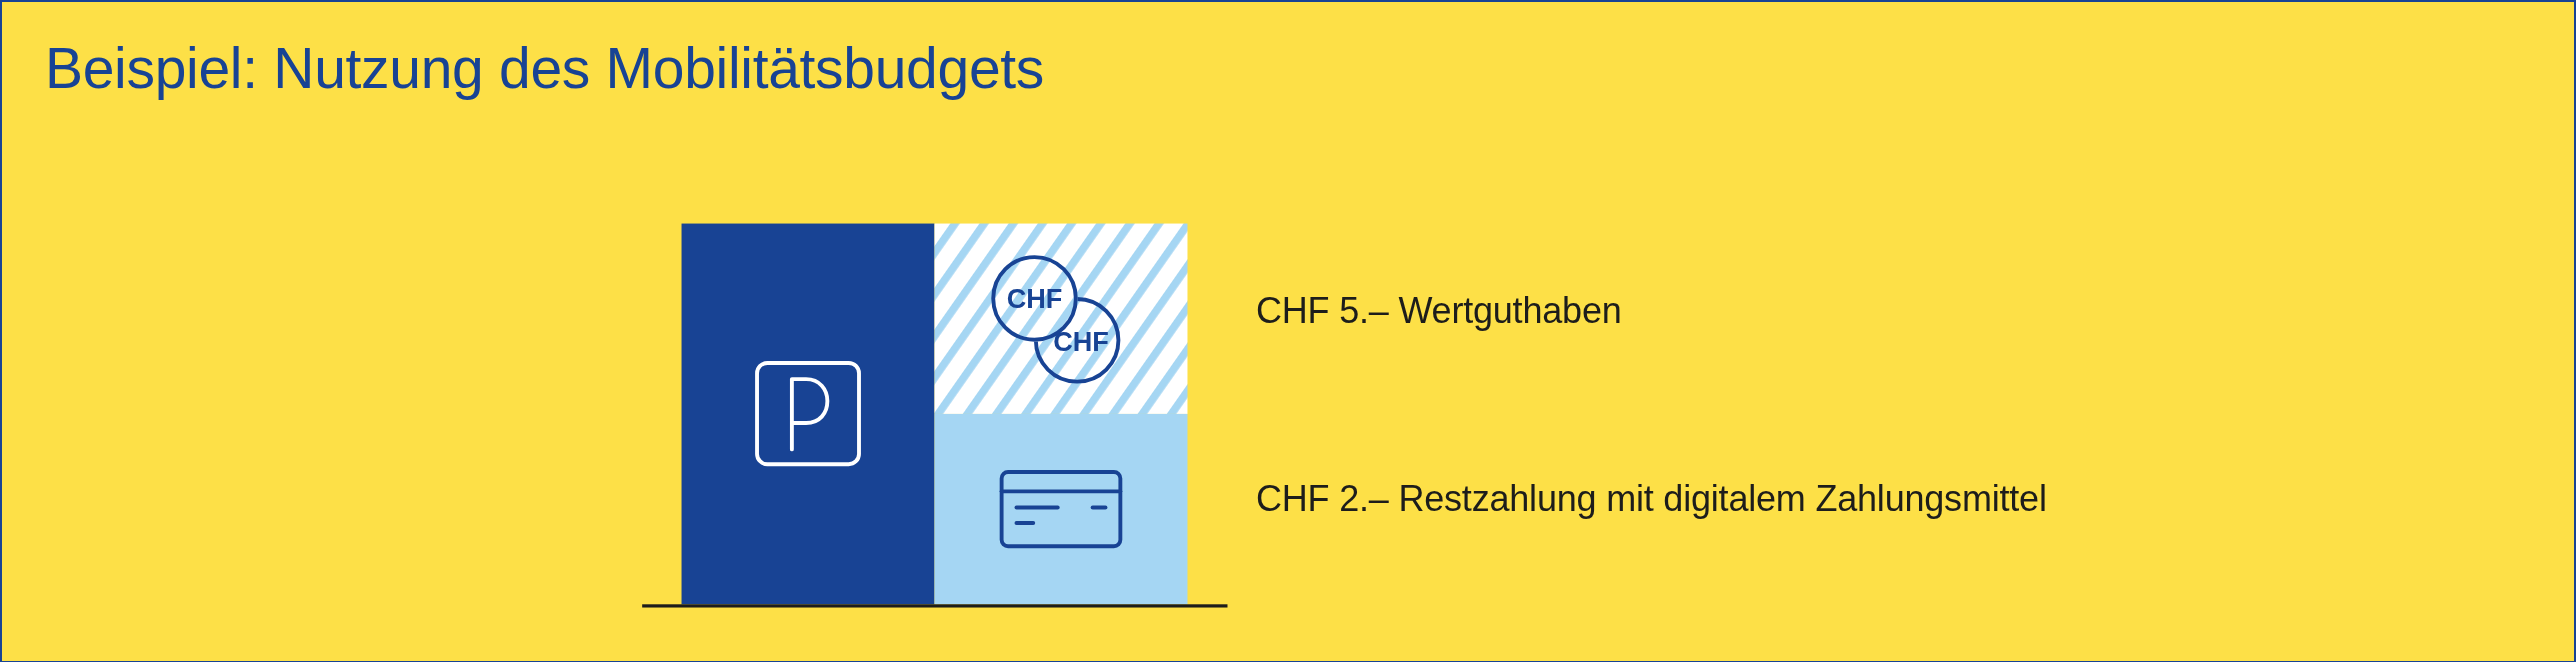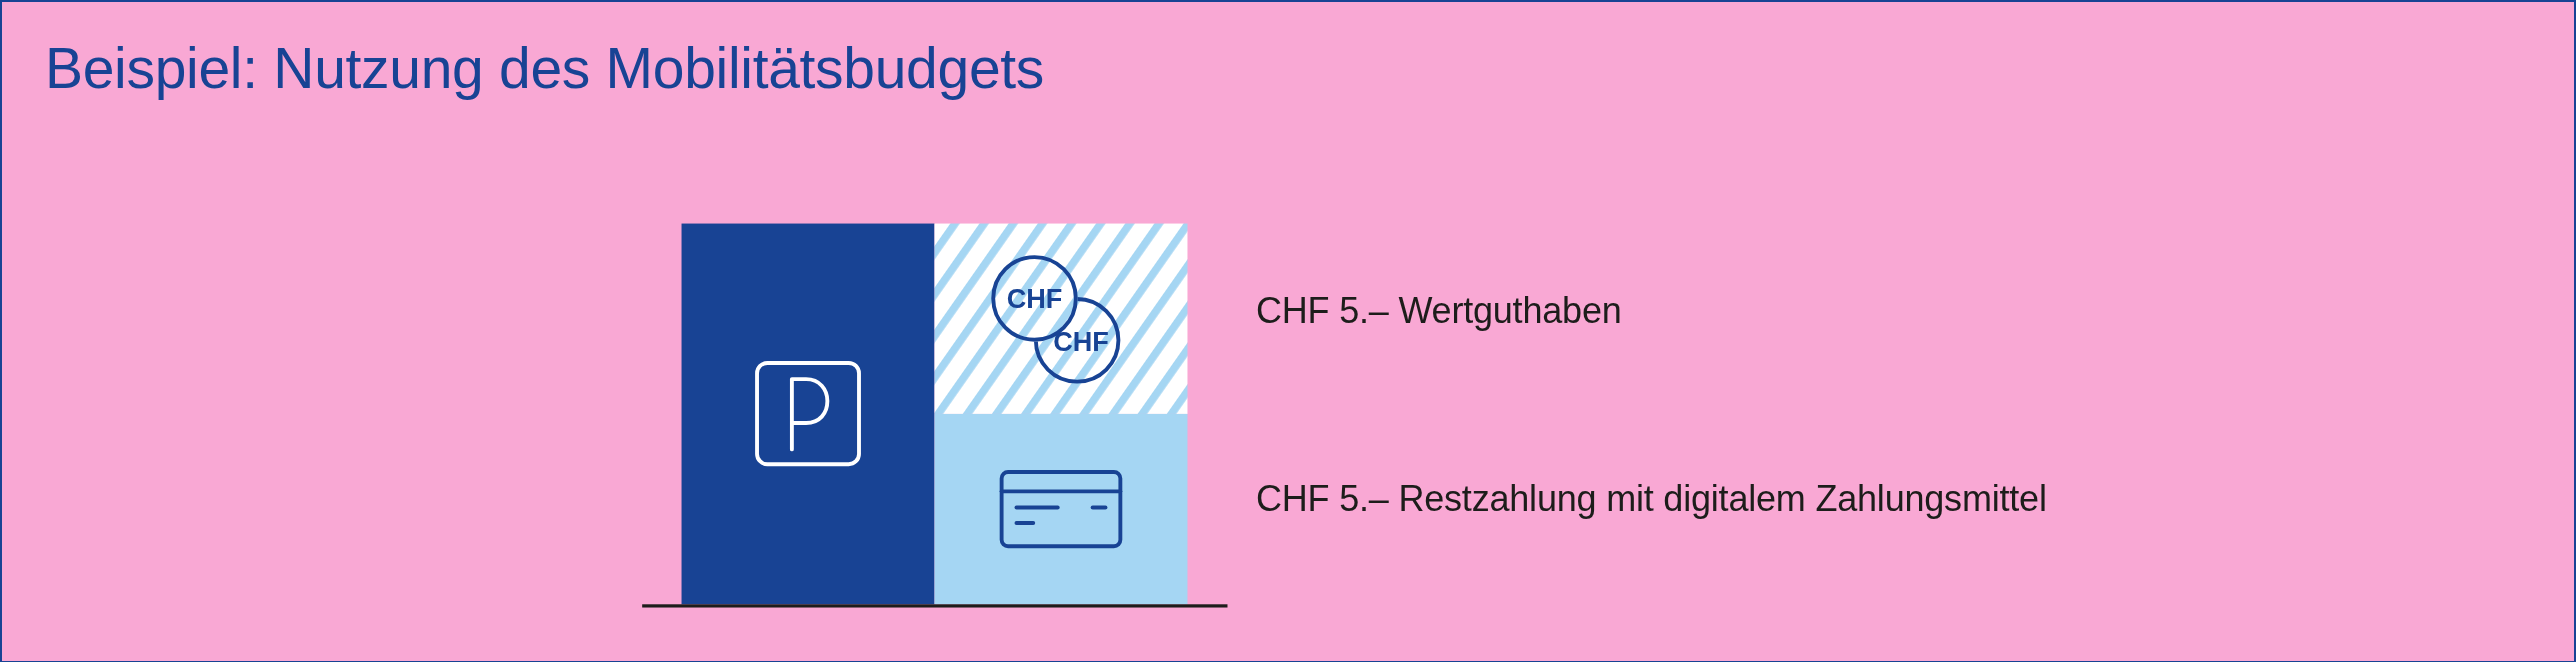--- a/index.html
+++ b/index.html
@@ -1,21 +1,21 @@
 <!DOCTYPE html>
 <html style="font-size:10.3px"><head>
 <meta charset="utf-8">
 <style>
   html, body { margin: 0; padding: 0; background: #ffffff; }
   #frame {
     position: relative;
     width: 2576px; height: 663px;
     box-sizing: border-box;
     border: 2.6px solid #184394;
-    background: #f9a8d4;
+    background: #fde047;
     overflow: hidden;
     font-family: "Liberation Sans", sans-serif;
   }
   .abs { position: absolute; }
   .title {
     left: 43px; top: 34px;
     font-size: 57px; line-height: 65px;
     color: #184394;
     white-space: nowrap;
     letter-spacing: -0.3px;
@@ -77,16 +77,16 @@
     <g fill="none" stroke="#184394" stroke-width="6" stroke-linecap="round" stroke-linejoin="round">
       <rect x="1553" y="732" width="184" height="115" rx="10" ry="10"></rect>
       <line x1="1553" y1="762" x2="1737" y2="762"></line>
       <line x1="1576" y1="787" x2="1640" y2="787"></line>
       <line x1="1694" y1="787" x2="1714" y2="787"></line>
       <line x1="1576" y1="811" x2="1602" y2="811"></line>
     </g>
   </svg>
 
   <div class="abs label" id="label-wert">CHF 5.– Wertguthaben</div>
-  <div class="abs label" id="label-rest">CHF 5.– Restzahlung mit digitalem Zahlungsmittel</div>
+  <div class="abs label" id="label-rest">CHF 2.– Restzahlung mit digitalem Zahlungsmittel</div>
 
 </div>
 
 
 </body></html>

